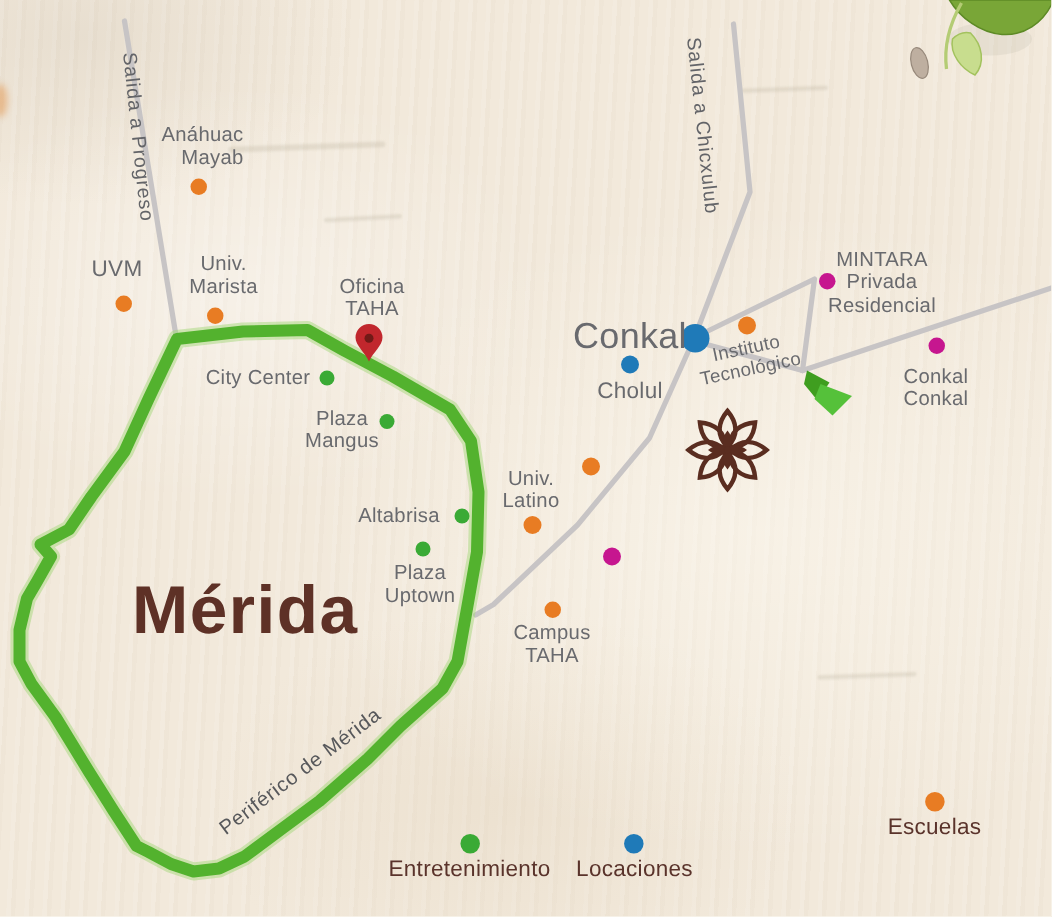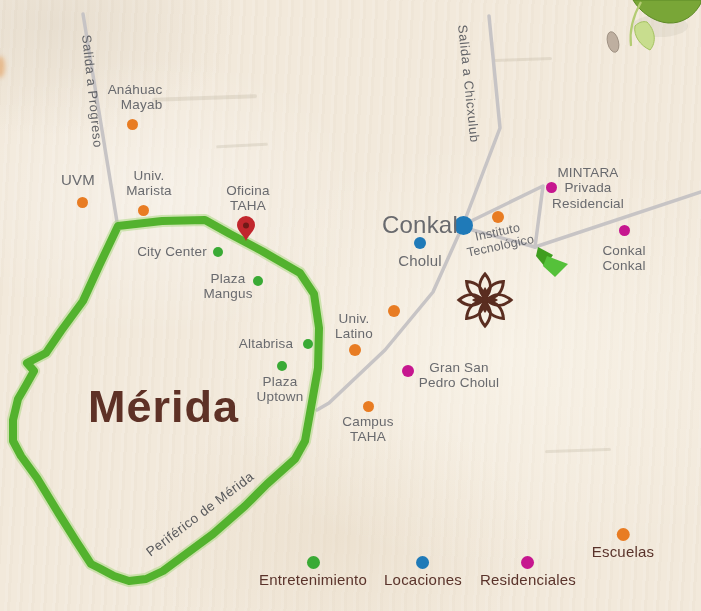--- a/index.html
+++ b/index.html
@@ -161,47 +161,39 @@
         <div class="line">Conkal</div>
         <div class="line">Conkal</div>
       </div>
       <div class="dot" style="left: 349px; top: 344px; height: 12px; width: 12px; background: rgb(232, 124, 35);"></div>
       <div class="loc-label" style="left: 354px; top: 311px; font-size: 13.5px; transform: translateX(-50%);">
         <div class="line">Univ.</div>
         <div class="line">Latino</div>
       </div>
       <div class="dot" style="left: 388px; top: 305px; height: 12px; width: 12px; background: rgb(232, 124, 35);"></div>
       <div class="dot" style="left: 402px; top: 365px; height: 12px; width: 12px; background: rgb(198, 22, 143);"></div>
-      <div class="loc-label" style="left: 459px; top: 360px; font-size: 13.5px; transform: translateX(-50%);">
-        <div class="line">Gran San</div>
-        <div class="line">Pedro Cholul</div>
-      </div>
       <div class="dot" style="left: 362.5px; top: 400.5px; height: 11px; width: 11px; background: rgb(232, 124, 35);"></div>
       <div class="loc-label" style="left: 368px; top: 414px; font-size: 13.5px; transform: translateX(-50%);">
         <div class="line">Campus</div>
         <div class="line">TAHA</div>
       </div>
       <div class="loc-label" style="left: 248px; top: 183px; font-size: 13.5px; transform: translateX(-50%);">
         <div class="line">Oficina</div>
         <div class="line">TAHA</div>
       </div>
     </div>
 
   <div id="legend">
       <div class="legend-item" style="left: 313px; top: 556px;">
       <div class="legend-dot" style="background: rgb(58, 170, 53);"></div>
       <div class="legend-label">Entretenimiento</div>
     </div>
       <div class="legend-item" style="left: 423px; top: 556px;">
       <div class="legend-dot" style="background: rgb(31, 122, 184);"></div>
       <div class="legend-label">Locaciones</div>
     </div>
-      <div class="legend-item" style="left: 528px; top: 556px;">
-      <div class="legend-dot" style="background: rgb(198, 22, 143);"></div>
-      <div class="legend-label">Residenciales</div>
-    </div>
       <div class="legend-item" style="left: 623px; top: 528px;">
       <div class="legend-dot" style="background: rgb(232, 124, 35);"></div>
       <div class="legend-label">Escuelas</div>
     </div>
     </div>
 
 </div>
 
 </body></html>

